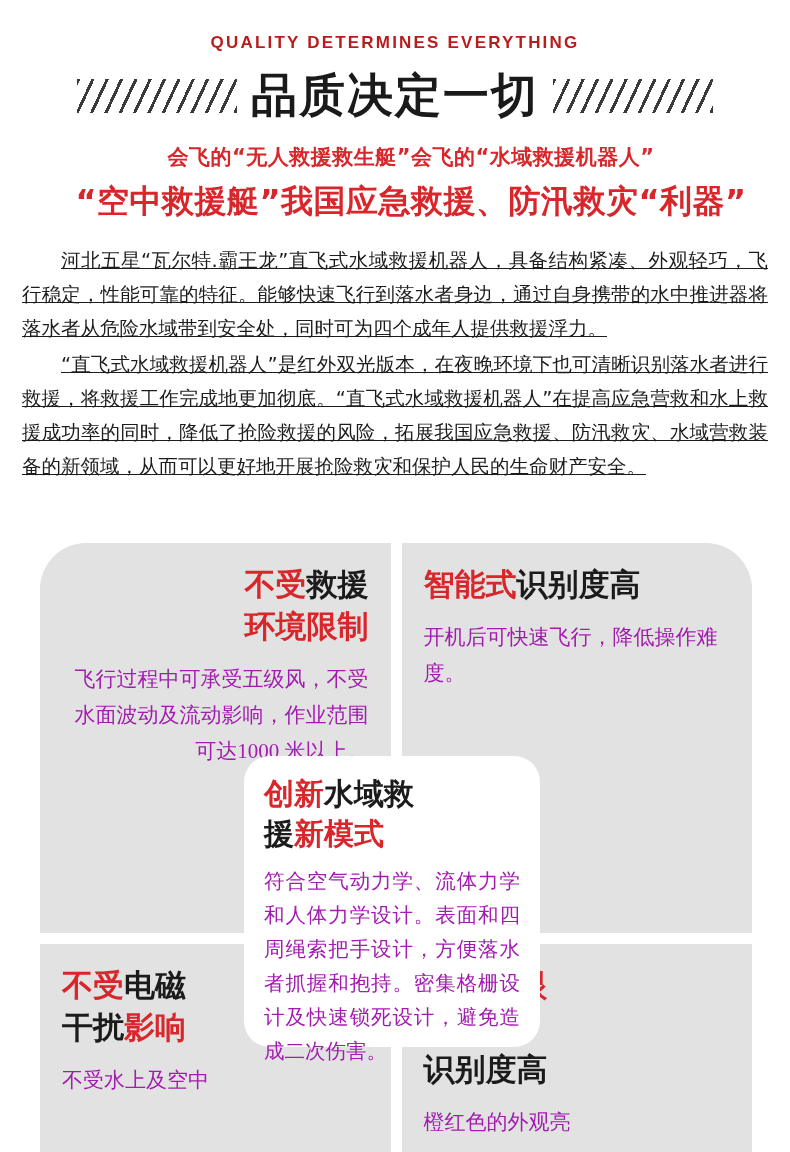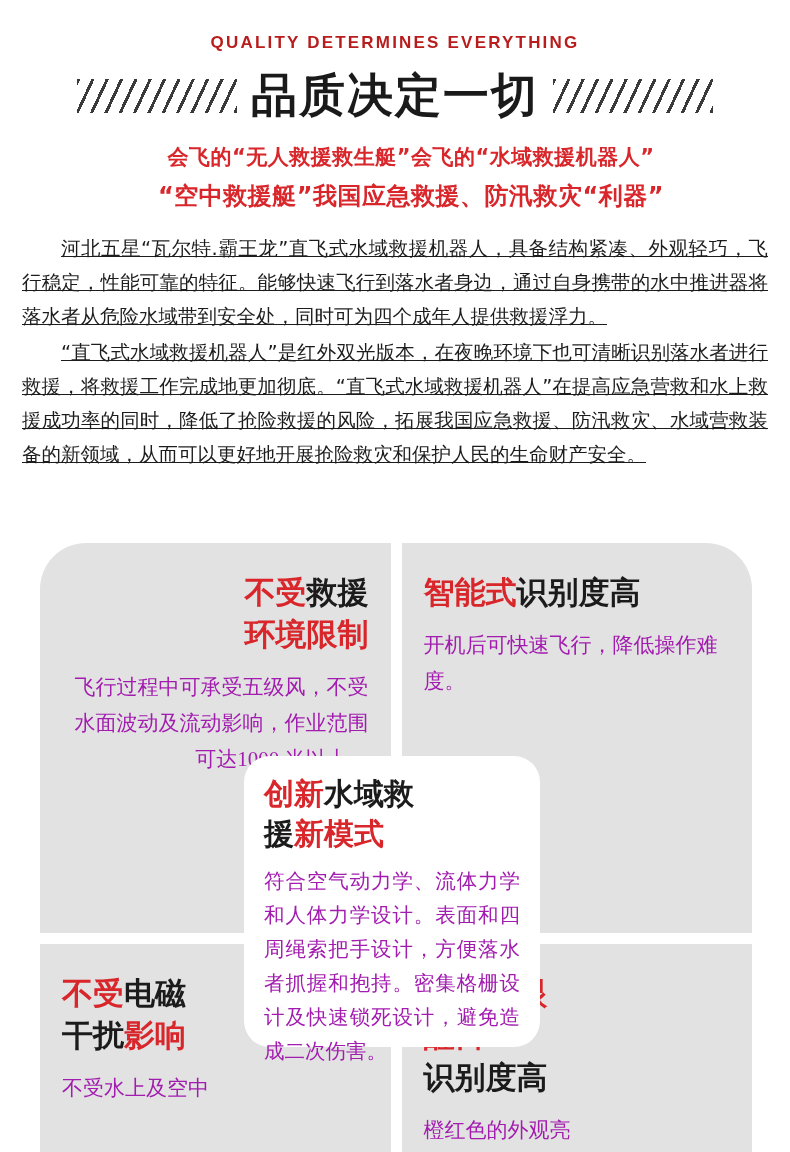--- a/index.html
+++ b/index.html
@@ -54,21 +54,21 @@
     font-weight: bold;
     font-family: "DejaVu Sans", sans-serif;
     padding-left: 32px;
   }
   .sub-red.line1 {
     font-size: 21px;
     margin-top: 16px;
     letter-spacing: 0.5px;
   }
   .sub-red.line2 {
-    font-size: 24px;
+    font-size: 32px;
     margin-top: 9px;
     letter-spacing: 0.5px;
   }
 
   
   .body-copy {
     margin: 20px 22px 0 22px;
     color: #1c1c1c;
     font-size: 19.5px;
     line-height: 34px;
@@ -84,21 +84,21 @@
     left: 40px;
     top: 543px;
     width: 712px;
     display: grid;
     grid-template-columns: 1fr 1fr;
     grid-template-rows: 390px 290px;
     gap: 11px;
   }
   .card {
     background: #e2e2e2;
-    padding: 28px 22px 10px 22px;
+    padding: 20px 22px 10px 22px;
     overflow: hidden;
     position: relative;
   }
   .card.tl { border-top-left-radius: 46px; }
   .card.tr { border-top-right-radius: 46px; }
   .card-head {
     font-weight: bold;
     font-size: 31px;
     line-height: 42px;
     color: #d8262b;

